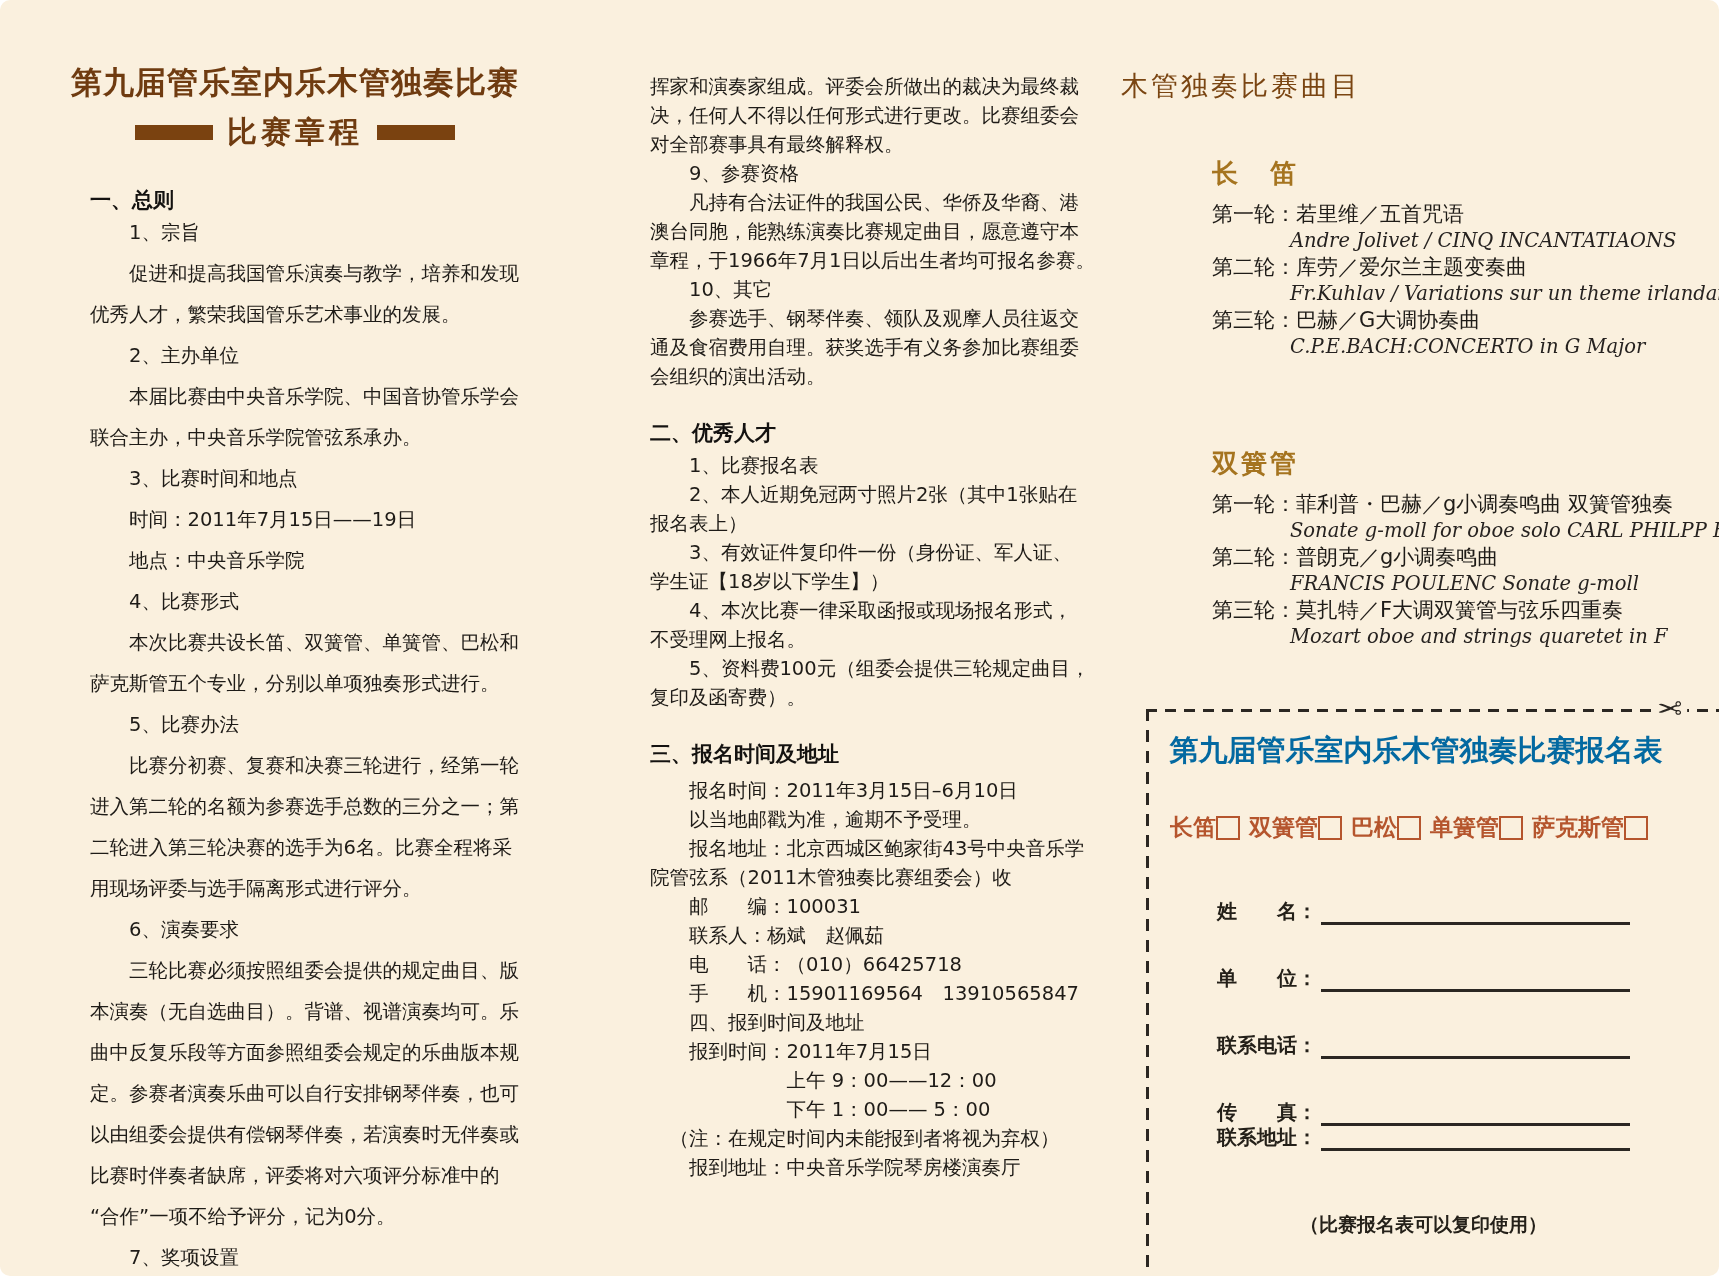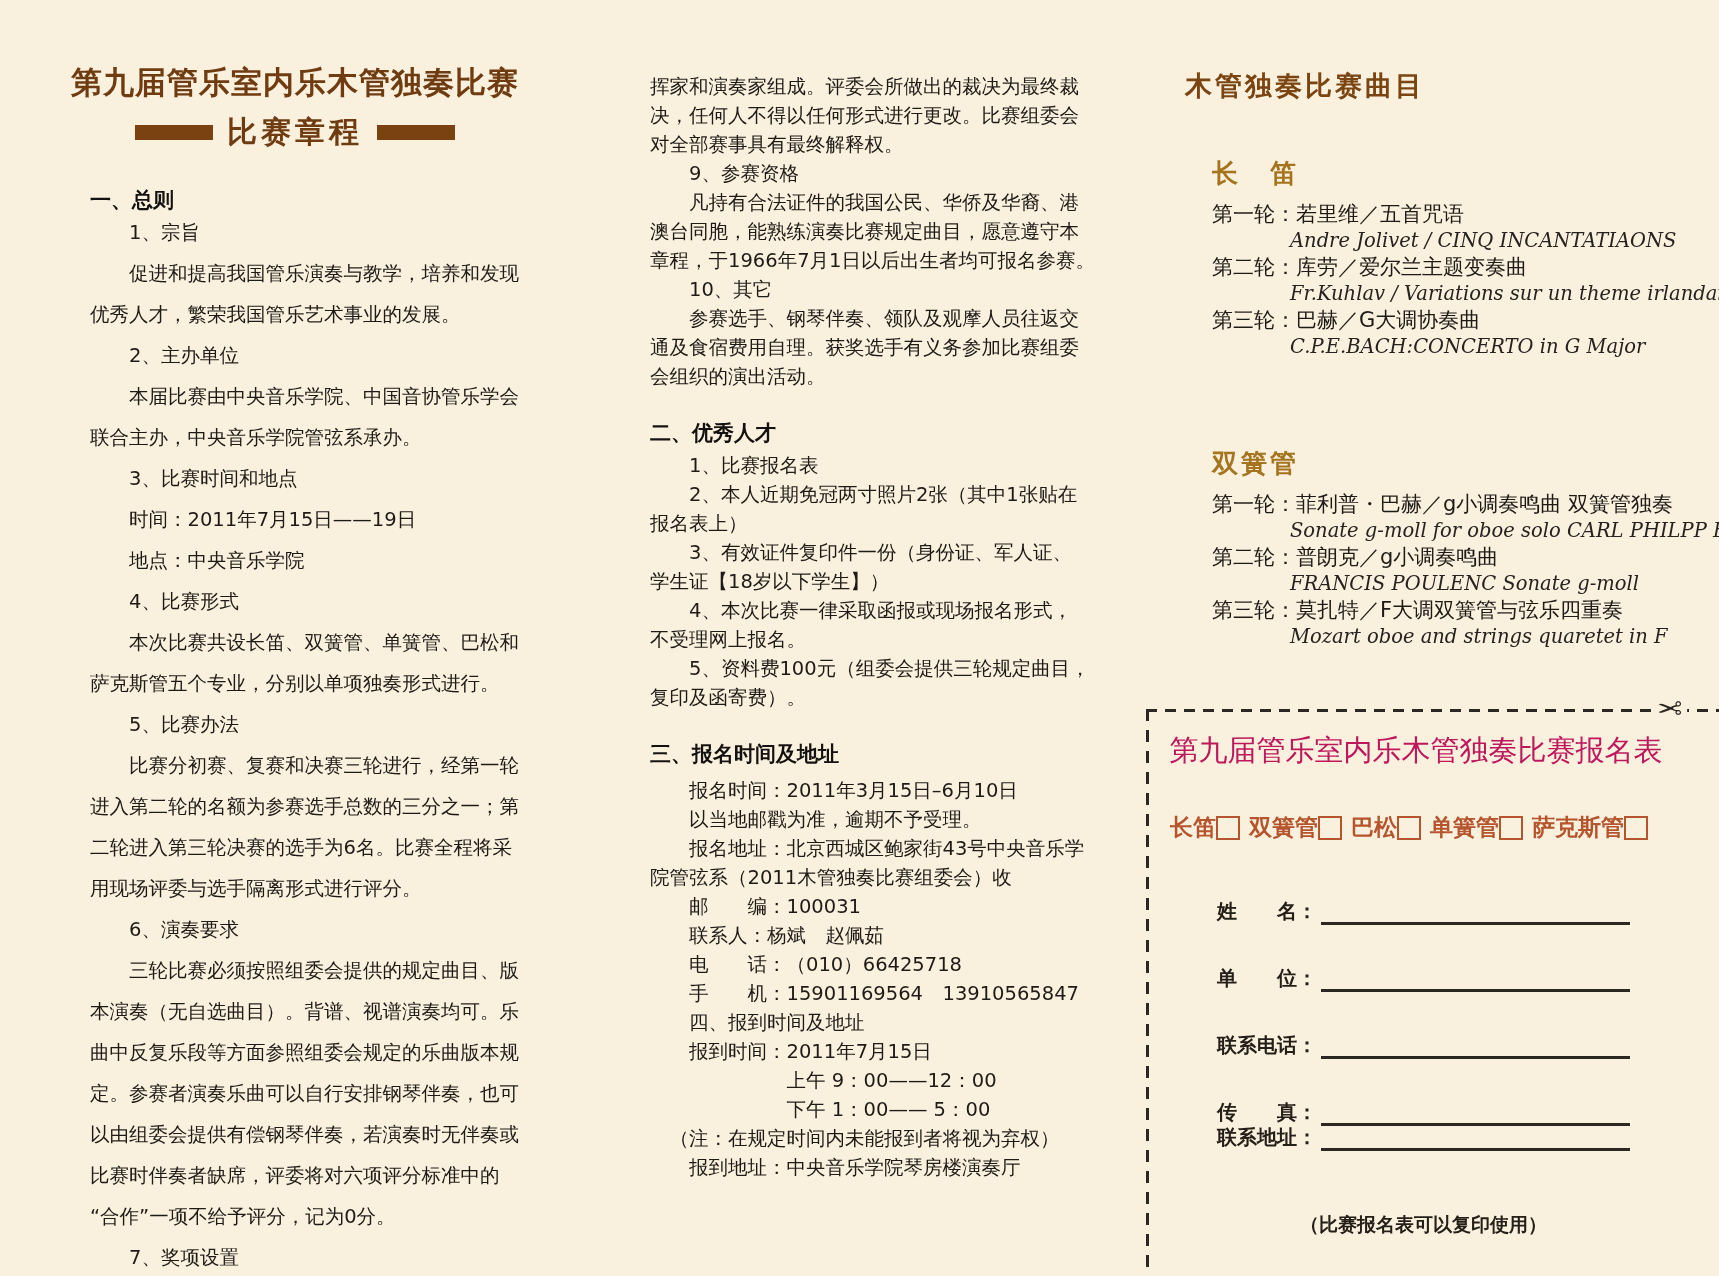--- a/index.html
+++ b/index.html
@@ -1,19 +1,20 @@
 <!DOCTYPE html>
 <html><head>
 <meta charset="utf-8">
 <style>
   html,body{margin:0;padding:0;}
   .page{
     position:relative;width:1719px;height:1276px;overflow:hidden;
     background:#FAF0DE;color:#1E1B17;
     font-family:"DejaVu Sans",sans-serif;
+    border-radius:10px;
   }
   
   .main-title{
     position:absolute;left:70px;top:62px;width:450px;text-align:center;
     font-size:31px;font-weight:bold;color:#6F3B10;letter-spacing:1px;
   }
   .subtitle-row{
     position:absolute;left:70px;top:112px;width:450px;
     display:flex;align-items:center;justify-content:center;gap:14px;
   }
@@ -27,22 +28,22 @@
   .lh-mid{line-height:29px;}
   .pos-left-h1{position:absolute;left:90px;top:186px;}
   .pos-left-b1{position:absolute;left:90px;top:212px;}
   .pos-mid-b1{position:absolute;left:650px;top:72px;}
   .pos-mid-h2{position:absolute;left:650px;top:419px;}
   .pos-mid-b2{position:absolute;left:650px;top:451px;}
   .pos-mid-h3{position:absolute;left:650px;top:740px;}
   .pos-mid-b3{position:absolute;left:650px;top:776px;}
   
   .rep-title{
-    position:absolute;left:1095px;top:68px;width:420px;text-align:center;
-    font-size:27px;font-weight:bold;color:#7A4512;letter-spacing:3px;
+    position:absolute;left:1031px;top:68px;width:420px;text-align:center;
+    font-size:27px;font-weight:normal;color:#7A4512;letter-spacing:3px;
   }
   .rep-section{position:absolute;left:1212px;width:510px;}
   .rep-flute{top:156px;}
   .rep-oboe{top:446px;}
   .instrument{font-size:26px;font-weight:bold;color:#A5741F;letter-spacing:3px;margin-bottom:10px;}
   .round-zh{font-size:21px;line-height:27px;color:#1E1B17;white-space:nowrap;}
   .round-en{
     font-size:19.5px;line-height:26px;margin-left:78px;white-space:nowrap;
     font-family:"DejaVu Serif",serif;font-style:italic;color:#262220;
   }
@@ -54,21 +55,21 @@
   .cut-vline{
     position:absolute;left:1146px;top:709px;width:3px;height:567px;
     background-image:repeating-linear-gradient(to bottom,#2B2722 0 12px,transparent 12px 21px);
   }
   .scissors{
     position:absolute;left:1652px;top:692px;font-size:30px;color:#2B2722;
     background:#FAF0DE;padding:0 5px;transform:scaleX(-1);line-height:34px;
   }
   .form-title{
     position:absolute;left:1146px;top:731px;width:540px;text-align:center;
-    font-size:29px;font-weight:normal;color:#be185d;
+    font-size:29px;font-weight:bold;color:#0369a1;
   }
   .cb-row{
     position:absolute;left:1170px;top:812px;width:478px;
     display:flex;justify-content:space-between;align-items:center;
     font-size:23px;font-weight:bold;color:#B5552D;
   }
   .cb-item{display:flex;align-items:center;}
   .checkbox{width:20px;height:20px;border:2px solid #B5552D;display:inline-block;background:transparent;}
   .field-row{
     position:absolute;left:1217px;width:413px;

